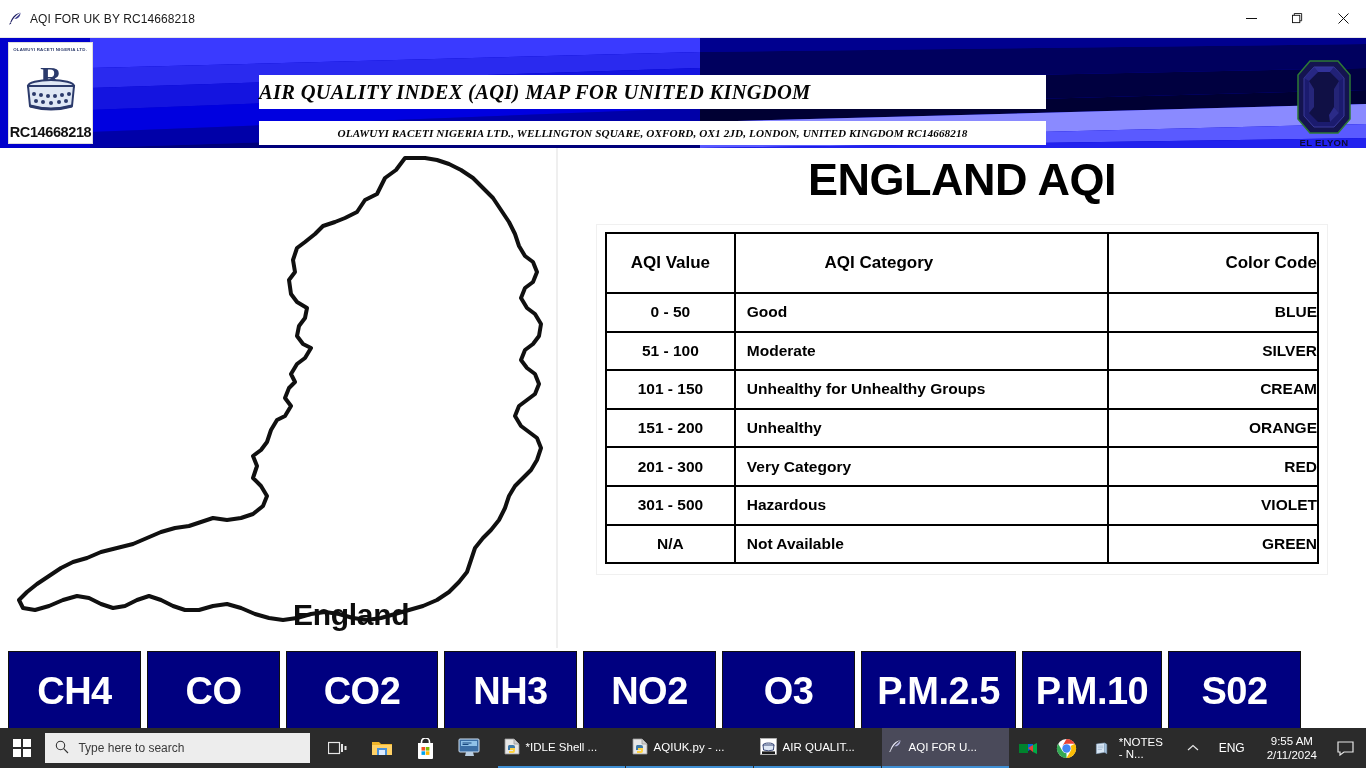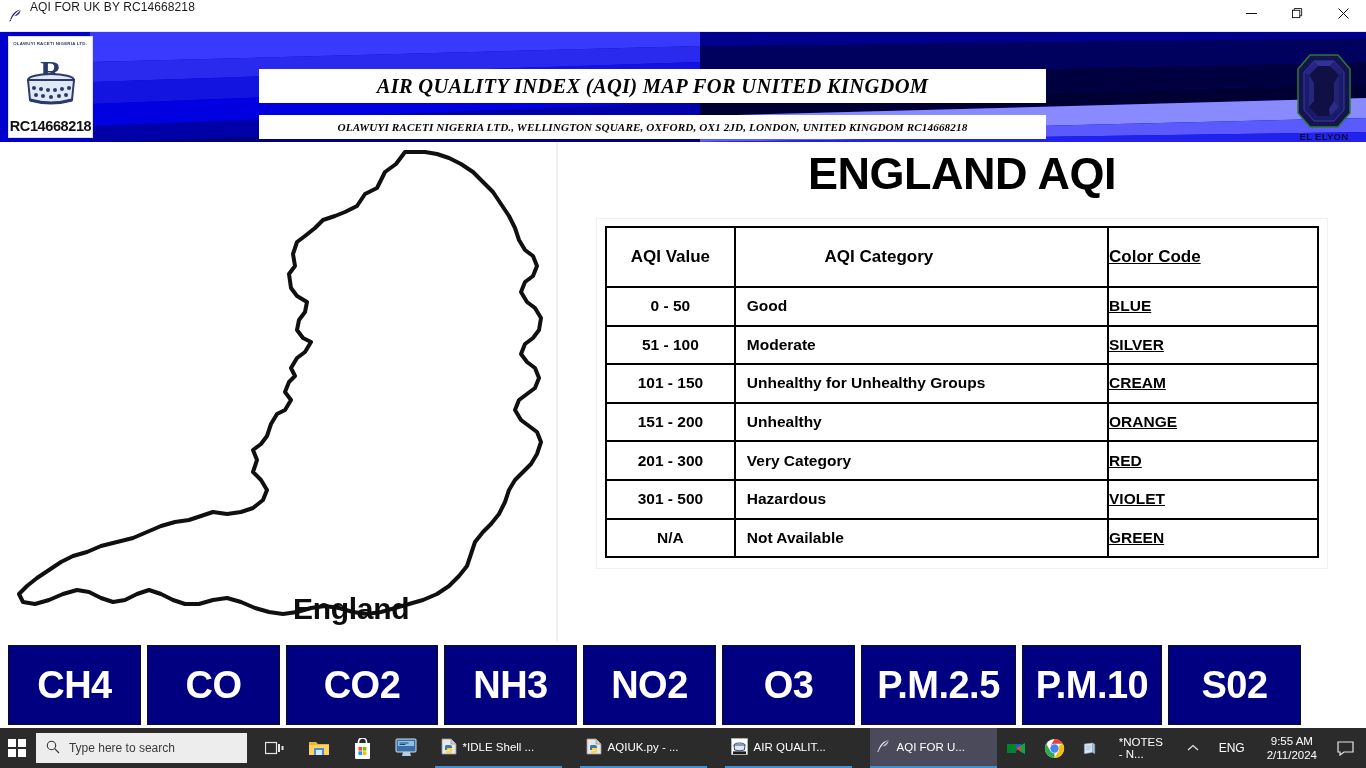--- a/index.html
+++ b/index.html
@@ -5,23 +5,23 @@
   * { box-sizing: border-box; margin: 0; padding: 0; }
   html, body {
     width: 1366px; height: 768px;
     overflow: hidden;
     font-family: "Liberation Sans", sans-serif;
     background: #ffffff;
   }
 
   
   .titlebar {
-    height: 32px; width: 100%;
-    background: #ffffff;
-    display: flex; 
+    height: 38px; width: 100%;
+    background: #ffffff;
+    display: flex; align-items: center;
     border-bottom: 1px solid #e8e8e8;
     position: relative;
   }
   .tb-icon {
     width: 30px; display: flex; align-items: center; justify-content: center;
   }
   .tb-title {
     font-size: 12px; color: #1a1a1a; letter-spacing: .1px;
     white-space: nowrap;
   }
@@ -73,21 +73,21 @@
     justify-content: center; z-index: 5;
   }
   .logo-right .gem-name {
     font-size: 9.5px; font-weight: bold; color: #0c0c33;
     margin-top: 2px; letter-spacing: .3px;
   }
   .banner-title-box {
     position: absolute; left: 259px; top: 37px;
     width: 787px; height: 34px;
     background: #ffffff;
-    display: flex; align-items: center; justify-content: center;
+    display: flex; align-items: center; justify-content: flex-start;
     z-index: 4;
   }
   .banner-title-box span {
     font-family: "Liberation Serif", serif;
     font-style: italic; font-size: 20.5px; font-weight: 600;
     color: #050505; letter-spacing: .3px; white-space: nowrap;
   }
   .banner-sub-box {
     position: absolute; left: 259px; top: 83px;
     width: 787px; height: 24px;
@@ -140,21 +140,21 @@
   }
   table.aqi th, table.aqi td {
     border: 2.4px solid #000;
     font-size: 15.5px; font-weight: bold; color: #000;
     background: #fff;
   }
   table.aqi th { height: 60px; font-size: 17px; }
   table.aqi td { height: 38.6px; }
   .col-val   { width: 127px; text-align: center; }
   .col-cat   { width: 368px; text-align: left; padding-left: 11px; }
-  .col-color { width: 207px; text-align: left; text-decoration: underline; }
+  .col-color { width: 207px; text-align: right; }
   table.aqi thead .col-cat { text-align: center; padding-left: 0; }
   table.aqi thead .col-cat span { display: inline-block; margin-left: -85px; }
 
   
   .buttonbar {
     height: 92px; width: 100%;
     background: #ffffff;
     display: flex; align-items: center;
     padding: 0 8px 6px 8px;
     gap: 6px;
@@ -188,21 +188,21 @@
     width: 290px; height: 30px; background: #ededed;
     display: flex; align-items: center; gap: 9px;
     padding: 0 10px; color: #3a3a3a; font-size: 12px;
     margin-left: 2px;
   }
   .tb-icons { display: flex; align-items: center; gap: 0px; margin-left: 6px; }
   .tb-icon-btn {
     width: 44px; height: 40px;
     display: flex; align-items: center; justify-content: center;
   }
-  .task-items { display: flex; align-items: center; margin-left: 6px; gap: 18px; }
+  .task-items { display: flex; align-items: center; margin-left: 6px; gap: 1px; }
   .task-item {
     height: 40px; width: 127px;
     display: flex; align-items: center; gap: 6px;
     padding: 0 6px; font-size: 11.5px; color: #fff;
     border-bottom: 2px solid #3f8fd4;
     background: #2b2b2b; white-space: nowrap; overflow: hidden;
   }
   .task-item.active { background: #4a4a5a; }
   .tray {
     margin-left: auto; display: flex; align-items: center;
@@ -536,21 +536,21 @@
     </div>
     <div class="tray-ic">
       <svg width="21" height="21" viewBox="0 0 22 22">
         <circle cx="11" cy="11" r="10" fill="#fff"></circle>
         <path d="M11 1 A10 10 0 0 1 19.7 6 L11 6 A5 5 0 0 0 6.7 8.5 Z" fill="#ea4335"></path>
         <path d="M19.7 6 A10 10 0 0 1 11 21 L15.3 13.5 A5 5 0 0 0 15.3 8.5 Z" fill="#fbbc05" transform="rotate(0 11 11)"></path>
         <path d="M11 21 A10 10 0 0 1 2.3 6 L6.7 13.5 A5 5 0 0 0 11 16 Z" fill="#34a853"></path>
         <circle cx="11" cy="11" r="4.4" fill="#4285f4"></circle>
       </svg>
     </div>
-    <div class="tray-ic" style="gap:18px;">
+    <div class="tray-ic" style="gap:6px;">
       <svg width="19" height="19" viewBox="0 0 19 19" style="margin-right:5px;">
         <path d="M2 3 L14 1.5 V15 L2 17 Z" fill="#d9e7f5" stroke="#8aa8c4" stroke-width="0.8"></path>
         <path d="M14 1.5 L17 3.5 V17 L14 15 Z" fill="#a9c6e2" stroke="#8aa8c4" stroke-width="0.8"></path>
         <path d="M4 6 h8 M4 8.5 h8 M4 11 h6" stroke="#7f9cb8" stroke-width="0.7"></path>
       </svg>
       <span style="font-size:11.5px;">*NOTES - N...</span>
     </div>
     <div class="tray-ic">
       <svg width="12" height="10" viewBox="0 0 12 10">
           <path d="M1 7 L6 2.5 L11 7" fill="none" stroke="#e6e6e6" stroke-width="1.2"></path>

